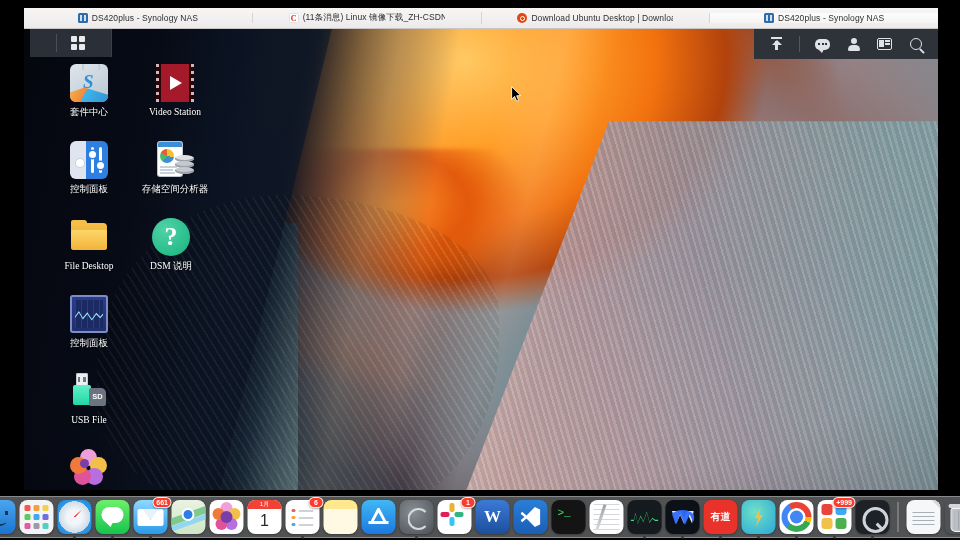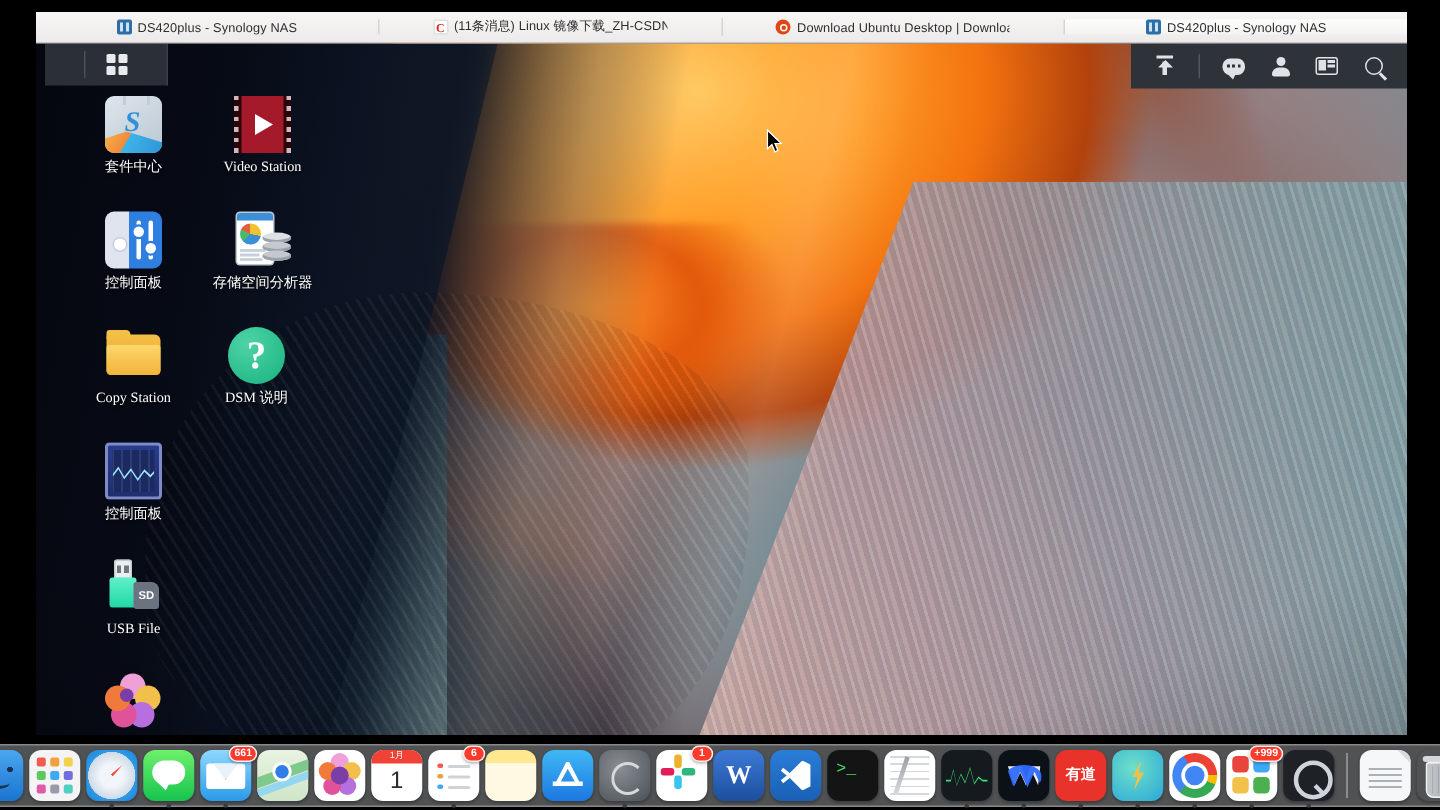--- a/index.html
+++ b/index.html
@@ -572,21 +572,21 @@
               <i></i>
               <i></i>
             </span>
           </div>
           <div class="dlabel">存储空间分析器</div>
         </div>
         <div class="dicon" style="left: 22px; top: 189px;">
           <div class="glyph g-fs">
             <span class="front"></span>
           </div>
-          <div class="dlabel">Copy Station</div>
+          <div class="dlabel">File Desktop</div>
         </div>
         <div class="dicon" style="left: 104px; top: 189px;">
           <div class="glyph g-help"></div>
           <div class="dlabel">DSM 说明</div>
         </div>
         <div class="dicon" style="left: 22px; top: 266px;">
           <div class="glyph g-rm">
             <span class="scr">
               <span class="grid"></span>
               <span class="wave"></span>

